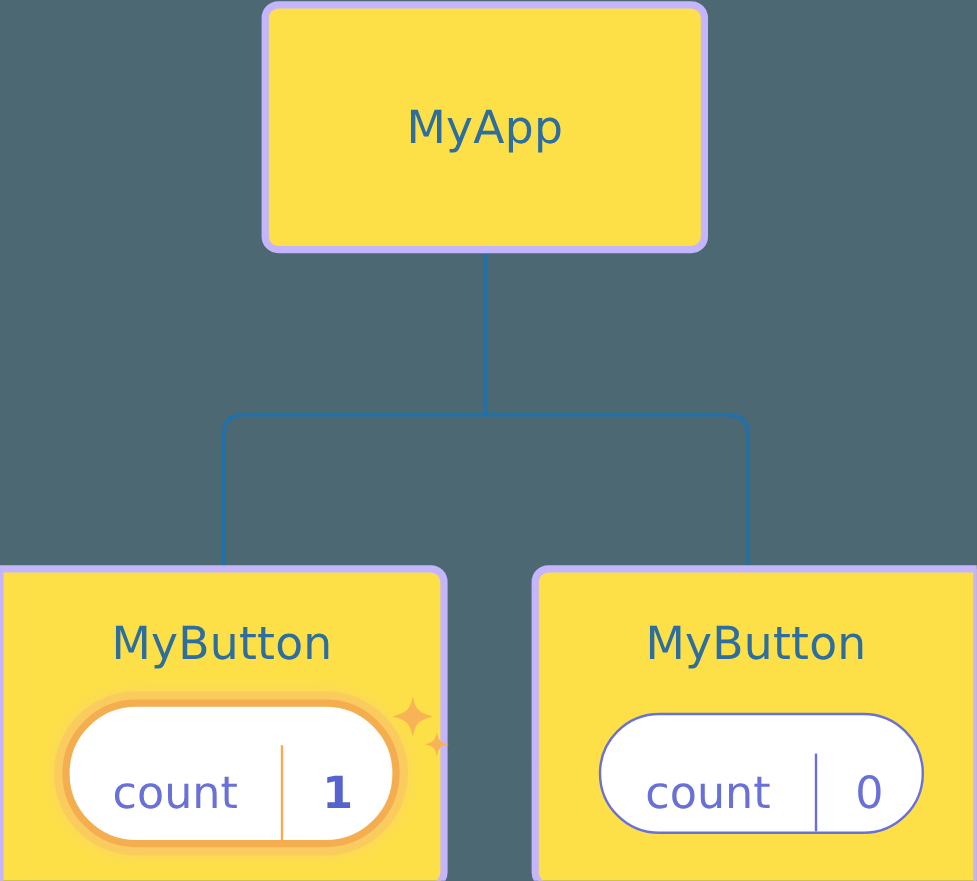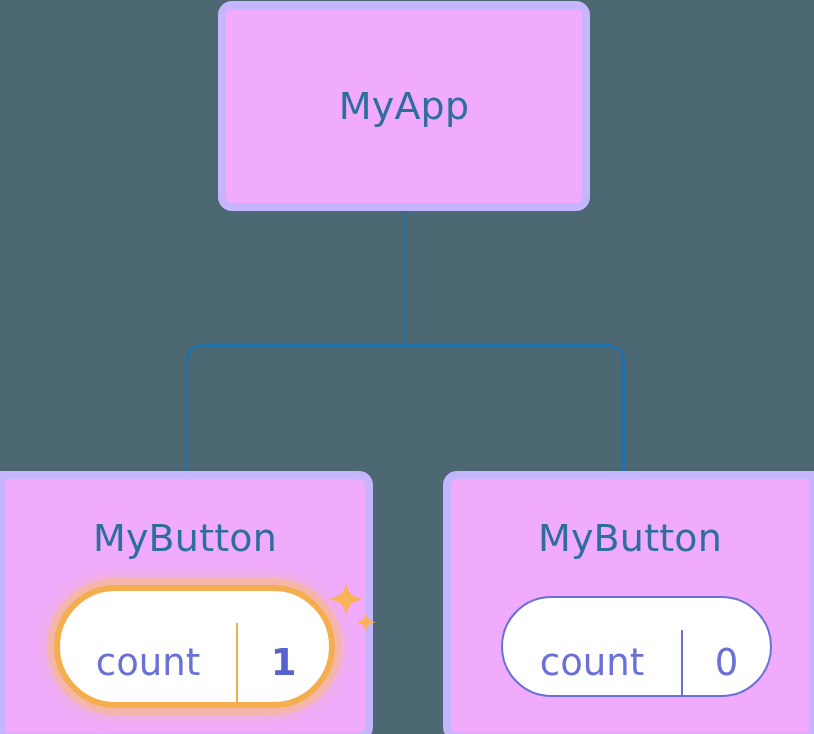--- a/index.html
+++ b/index.html
@@ -25,22 +25,22 @@
     left: 0;
     top: 0;
     width: 814px;
     height: 734px;
     pointer-events: none;
   }
 
   
   .node-card {
     position: absolute;
-    background: #f0abfc;
-    border: 8px solid #c4b5fd;
+    background: #fde047;
+    border: 6px solid #c4b5fd;
     border-radius: 14px;
     box-sizing: border-box;
   }
   #node-myapp {
     left: 218px;
     top: 1px;
     width: 372px;
     height: 210px;
   }
   #node-mybutton-left {

